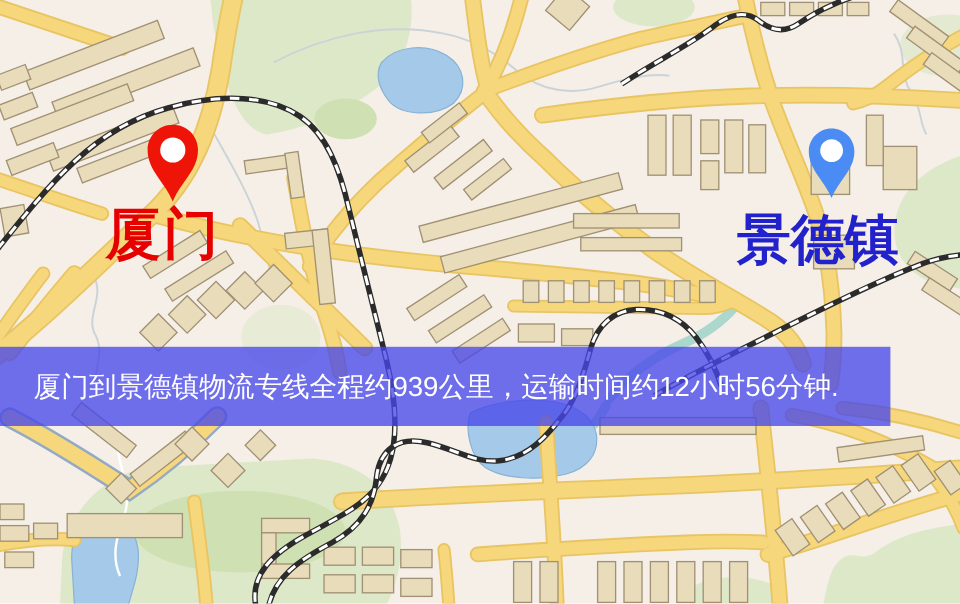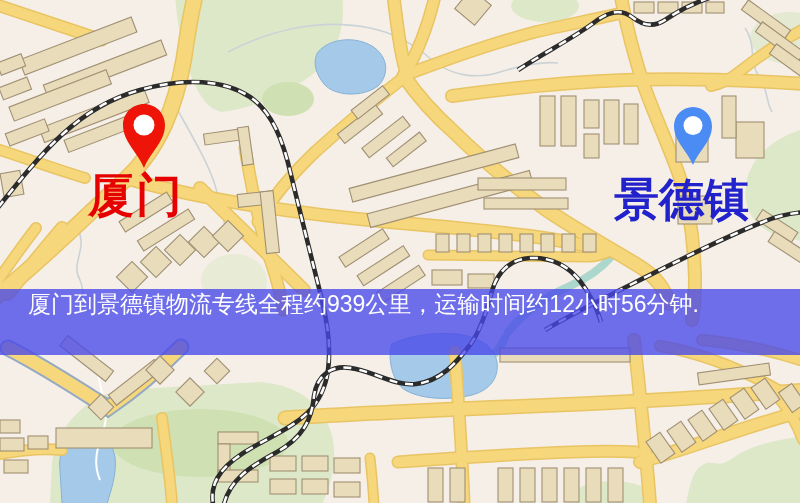--- a/index.html
+++ b/index.html
@@ -18,23 +18,23 @@
   .hcas{stroke:var(--c-highway-casing,#93a9c4);fill:none;stroke-linecap:round;}
   .rd{stroke:var(--c-road,#f6d77c);fill:none;stroke-linecap:round;}
   .bld{fill:var(--c-building,#eadfbe);stroke:var(--c-building-stroke,#a09074);stroke-width:1.1;}
   .railb{stroke:var(--c-rail,#2b2b2b);stroke-width:4.6;fill:none;}
   .raild{stroke:#ffffff;stroke-width:2.5;fill:none;stroke-dasharray:8 8;}
   
   .pin{position:absolute;}
   .city-label{position:absolute;font-weight:bold;line-height:1;white-space:nowrap;}
   .origin-label{left:88px;top:172px;font-size:46px;color:var(--origin-label,#e60000);letter-spacing:2px;}
   .dest-label{left:614px;top:177px;font-size:45px;color:var(--dest-label,#2222cc);}
-  .banner{position:absolute;left:0;top:289px;width:800px;height:66px;box-sizing:border-box;
+  .banner{position:absolute;left:0;top:289px;width:742px;height:66px;box-sizing:border-box;
           background:var(--banner-bg,rgba(72,72,235,.78));color:var(--banner-fg,#fff);
-          display:flex;align-items:flex-start;padding-left:28px;font-size:23px;white-space:nowrap;}
+          display:flex;align-items:center;padding-left:28px;font-size:23px;white-space:nowrap;}
 </style>
 </head>
 <body>
 
 <div class="stage">
 
   <svg class="map" width="800" height="503" viewBox="0 0 800 503">
 
     <rect class="bg" x="0" y="0" width="800" height="503"></rect>
 

